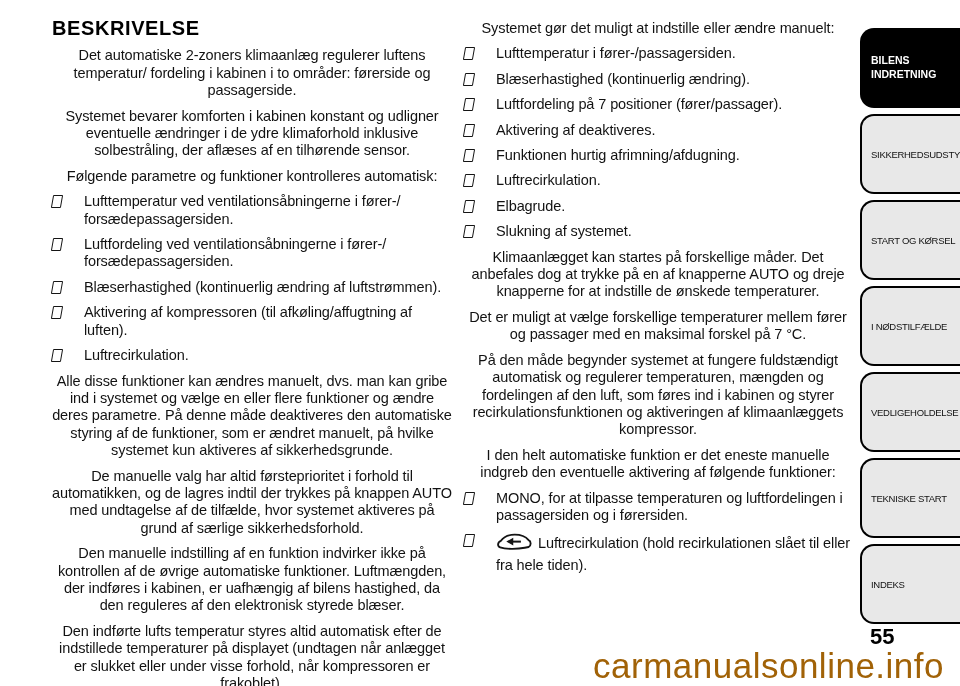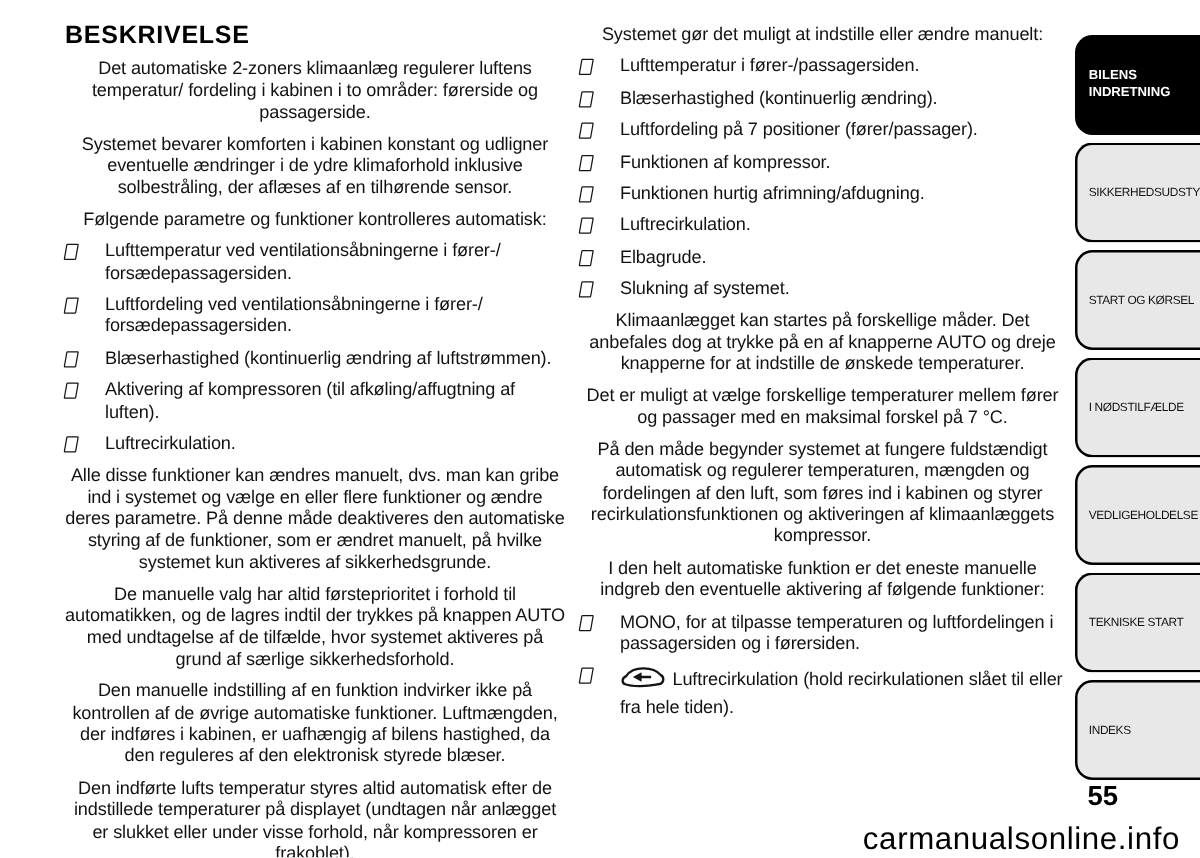--- a/index.html
+++ b/index.html
@@ -34,21 +34,21 @@
     border-radius:14px 0 0 14px;display:flex;align-items:center;
     padding:0 20px 0 9px;color:#111;cursor:pointer;
   }
   .tab span{font-size:9.5px;letter-spacing:-0.3px;white-space:nowrap;}
   .tab.active{background:#000;color:#fff;}
   .tab.active span{font-size:10.5px;font-weight:bold;white-space:normal;line-height:1.3;letter-spacing:0;}
   .pagenum{
     position:absolute;left:870px;top:624px;font-size:22px;font-weight:bold;color:#000;
   }
   .watermark{
-    position:absolute;right:16px;bottom:0px;font-size:25px;color:#000000;letter-spacing:0.5px;
+    position:absolute;right:16px;bottom:0px;font-size:35px;color:#a16207;letter-spacing:0.5px;
   }
 </style>
 </head>
 <body>
 
 <div class="page">
 
   <main class="content">
 
     <section class="col col-left">
@@ -94,21 +94,21 @@
       <div class="bullet">
         <span class="box"></span>
         <span class="btext">Blæserhastighed (kontinuerlig ændring).</span>
       </div>
       <div class="bullet">
         <span class="box"></span>
         <span class="btext">Luftfordeling på 7 positioner (fører/passager).</span>
       </div>
       <div class="bullet">
         <span class="box"></span>
-        <span class="btext">Funktionen af kompressor.</span>
+        <span class="btext">Aktivering af deaktiveres.</span>
       </div>
       <div class="bullet">
         <span class="box"></span>
         <span class="btext">Funktionen hurtig afrimning/afdugning.</span>
       </div>
       <div class="bullet">
         <span class="box"></span>
         <span class="btext">Luftrecirkulation.</span>
       </div>
       <div class="bullet">

